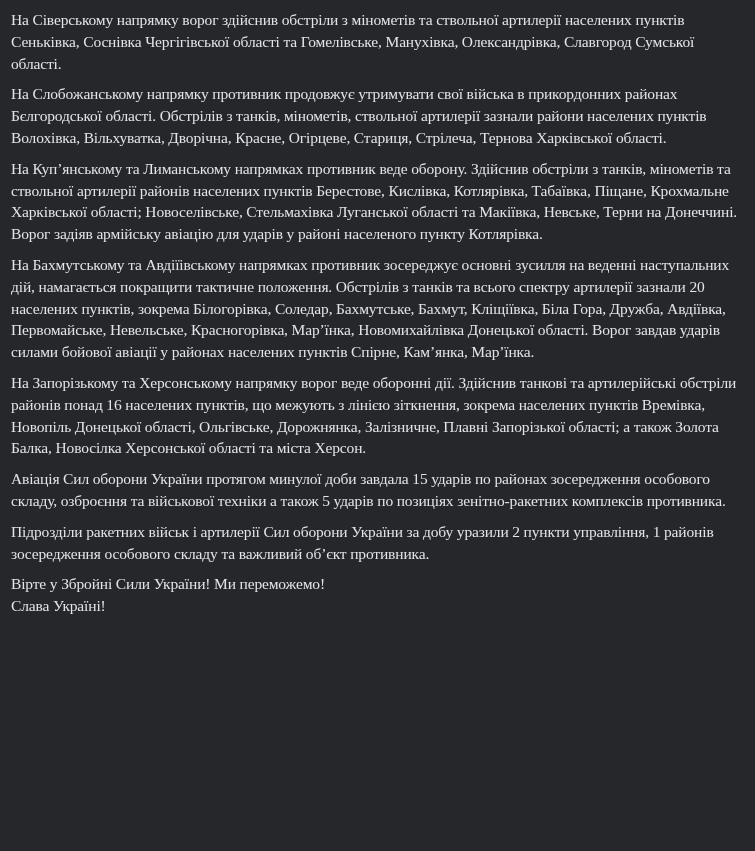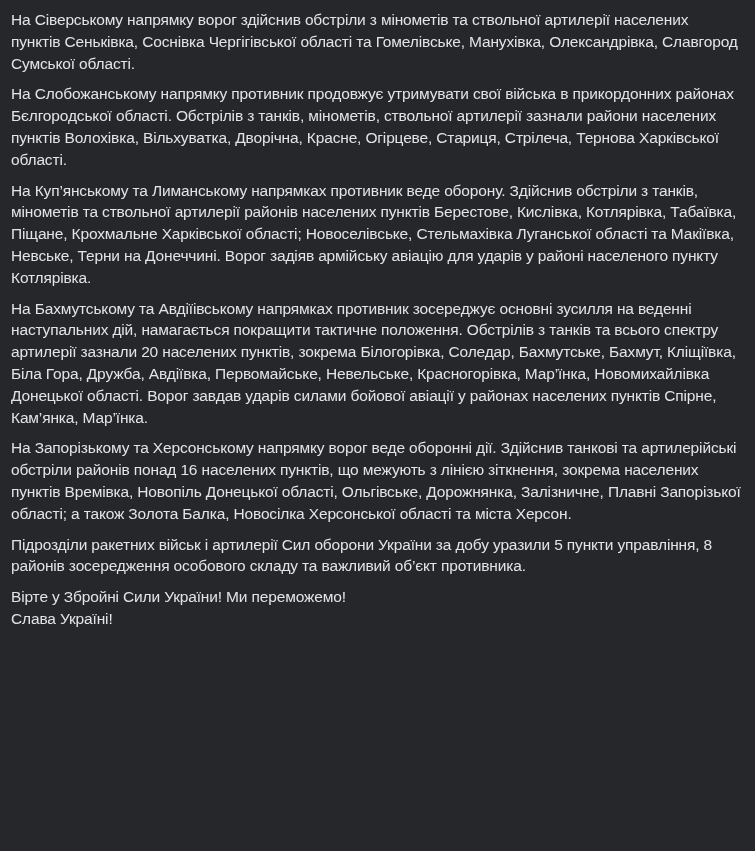--- a/index.html
+++ b/index.html
@@ -10,21 +10,21 @@
     width: 755px;
     height: 851px;
     background: #26272a;
     overflow: hidden;
   }
   .post {
     box-sizing: border-box;
     width: 755px;
     height: 851px;
     padding: 9px 14px 8px 11px;
-    font-family: Liberation Sans, sans-serif;
+    font-family: Liberation Serif, serif;
     font-size: 15.5px;
     line-height: 21.8px;
     letter-spacing: -0.15px;
     color: #e2e4e8;
     text-rendering: optimizeLegibility;
   }
   .post p {
     margin: 0 0 9px 0;
     white-space: pre-line;
   }
@@ -34,16 +34,17 @@
 </style>
 </head>
 <body>
 
 <div class="post">
   <p>На Сіверському напрямку ворог здійснив обстріли з мінометів та ствольної артилерії населених пунктів Сеньківка, Соснівка Чергігівської області та Гомелівське, Манухівка, Олександрівка, Славгород Сумської області.</p>
   <p>На Слобожанському напрямку противник продовжує утримувати свої війська в прикордонних районах Бєлгородської області. Обстрілів з танків, мінометів, ствольної артилерії зазнали райони населених пунктів Волохівка, Вільхуватка, Дворічна, Красне, Огірцеве, Стариця, Стрілеча, Тернова Харківської області.</p>
   <p>На Куп’янському та Лиманському напрямках противник веде оборону. Здійснив обстріли з танків, мінометів та ствольної артилерії районів населених пунктів Берестове, Кислівка, Котлярівка, Табаївка, Піщане, Крохмальне Харківської області; Новоселівське, Стельмахівка Луганської області та Макіївка, Невське, Терни на Донеччині. Ворог задіяв армійську авіацію для ударів у районі населеного пункту Котлярівка.</p>
   <p>На Бахмутському та Авдіїівському напрямках противник зосереджує основні зусилля на веденні наступальних дій, намагається покращити тактичне положення. Обстрілів з танків та всього спектру артилерії зазнали 20 населених пунктів, зокрема Білогорівка, Соледар, Бахмутське, Бахмут, Кліщіївка, Біла Гора, Дружба, Авдіївка, Первомайське, Невельське, Красногорівка, Мар’їнка, Новомихайлівка Донецької області. Ворог завдав ударів силами бойової авіації у районах населених пунктів Спірне, Кам’янка, Мар’їнка.</p>
   <p>На Запорізькому та Херсонському напрямку ворог веде оборонні дії. Здійснив танкові та артилерійські обстріли районів понад 16 населених пунктів, що межують з лінією зіткнення, зокрема населених пунктів Времівка, Новопіль Донецької області, Ольгівське, Дорожнянка, Залізничне, Плавні Запорізької області; а також Золота Балка, Новосілка Херсонської області та міста Херсон.</p>
-  <p>Підрозділи ракетних військ і артилерії Сил оборони України за добу уразили 5 пункти управління, 8 районів зосередження особового складу та важливий об’єкт противника.</p>
+  <p>Авіація Сил оборони України протягом минулої доби завдала 15 ударів по районах зосередження особового складу, озброєння та військової техніки а також 5 ударів по позиціях зенітно-ракетних комплексів противника.</p>
+  <p>Підрозділи ракетних військ і артилерії Сил оборони України за добу уразили 2 пункти управління, 1 районів зосередження особового складу та важливий об’єкт противника.</p>
   <p>Вірте у Збройні Сили України! Ми переможемо!
 Слава Україні!</p>
 </div>
 
 </body></html>

